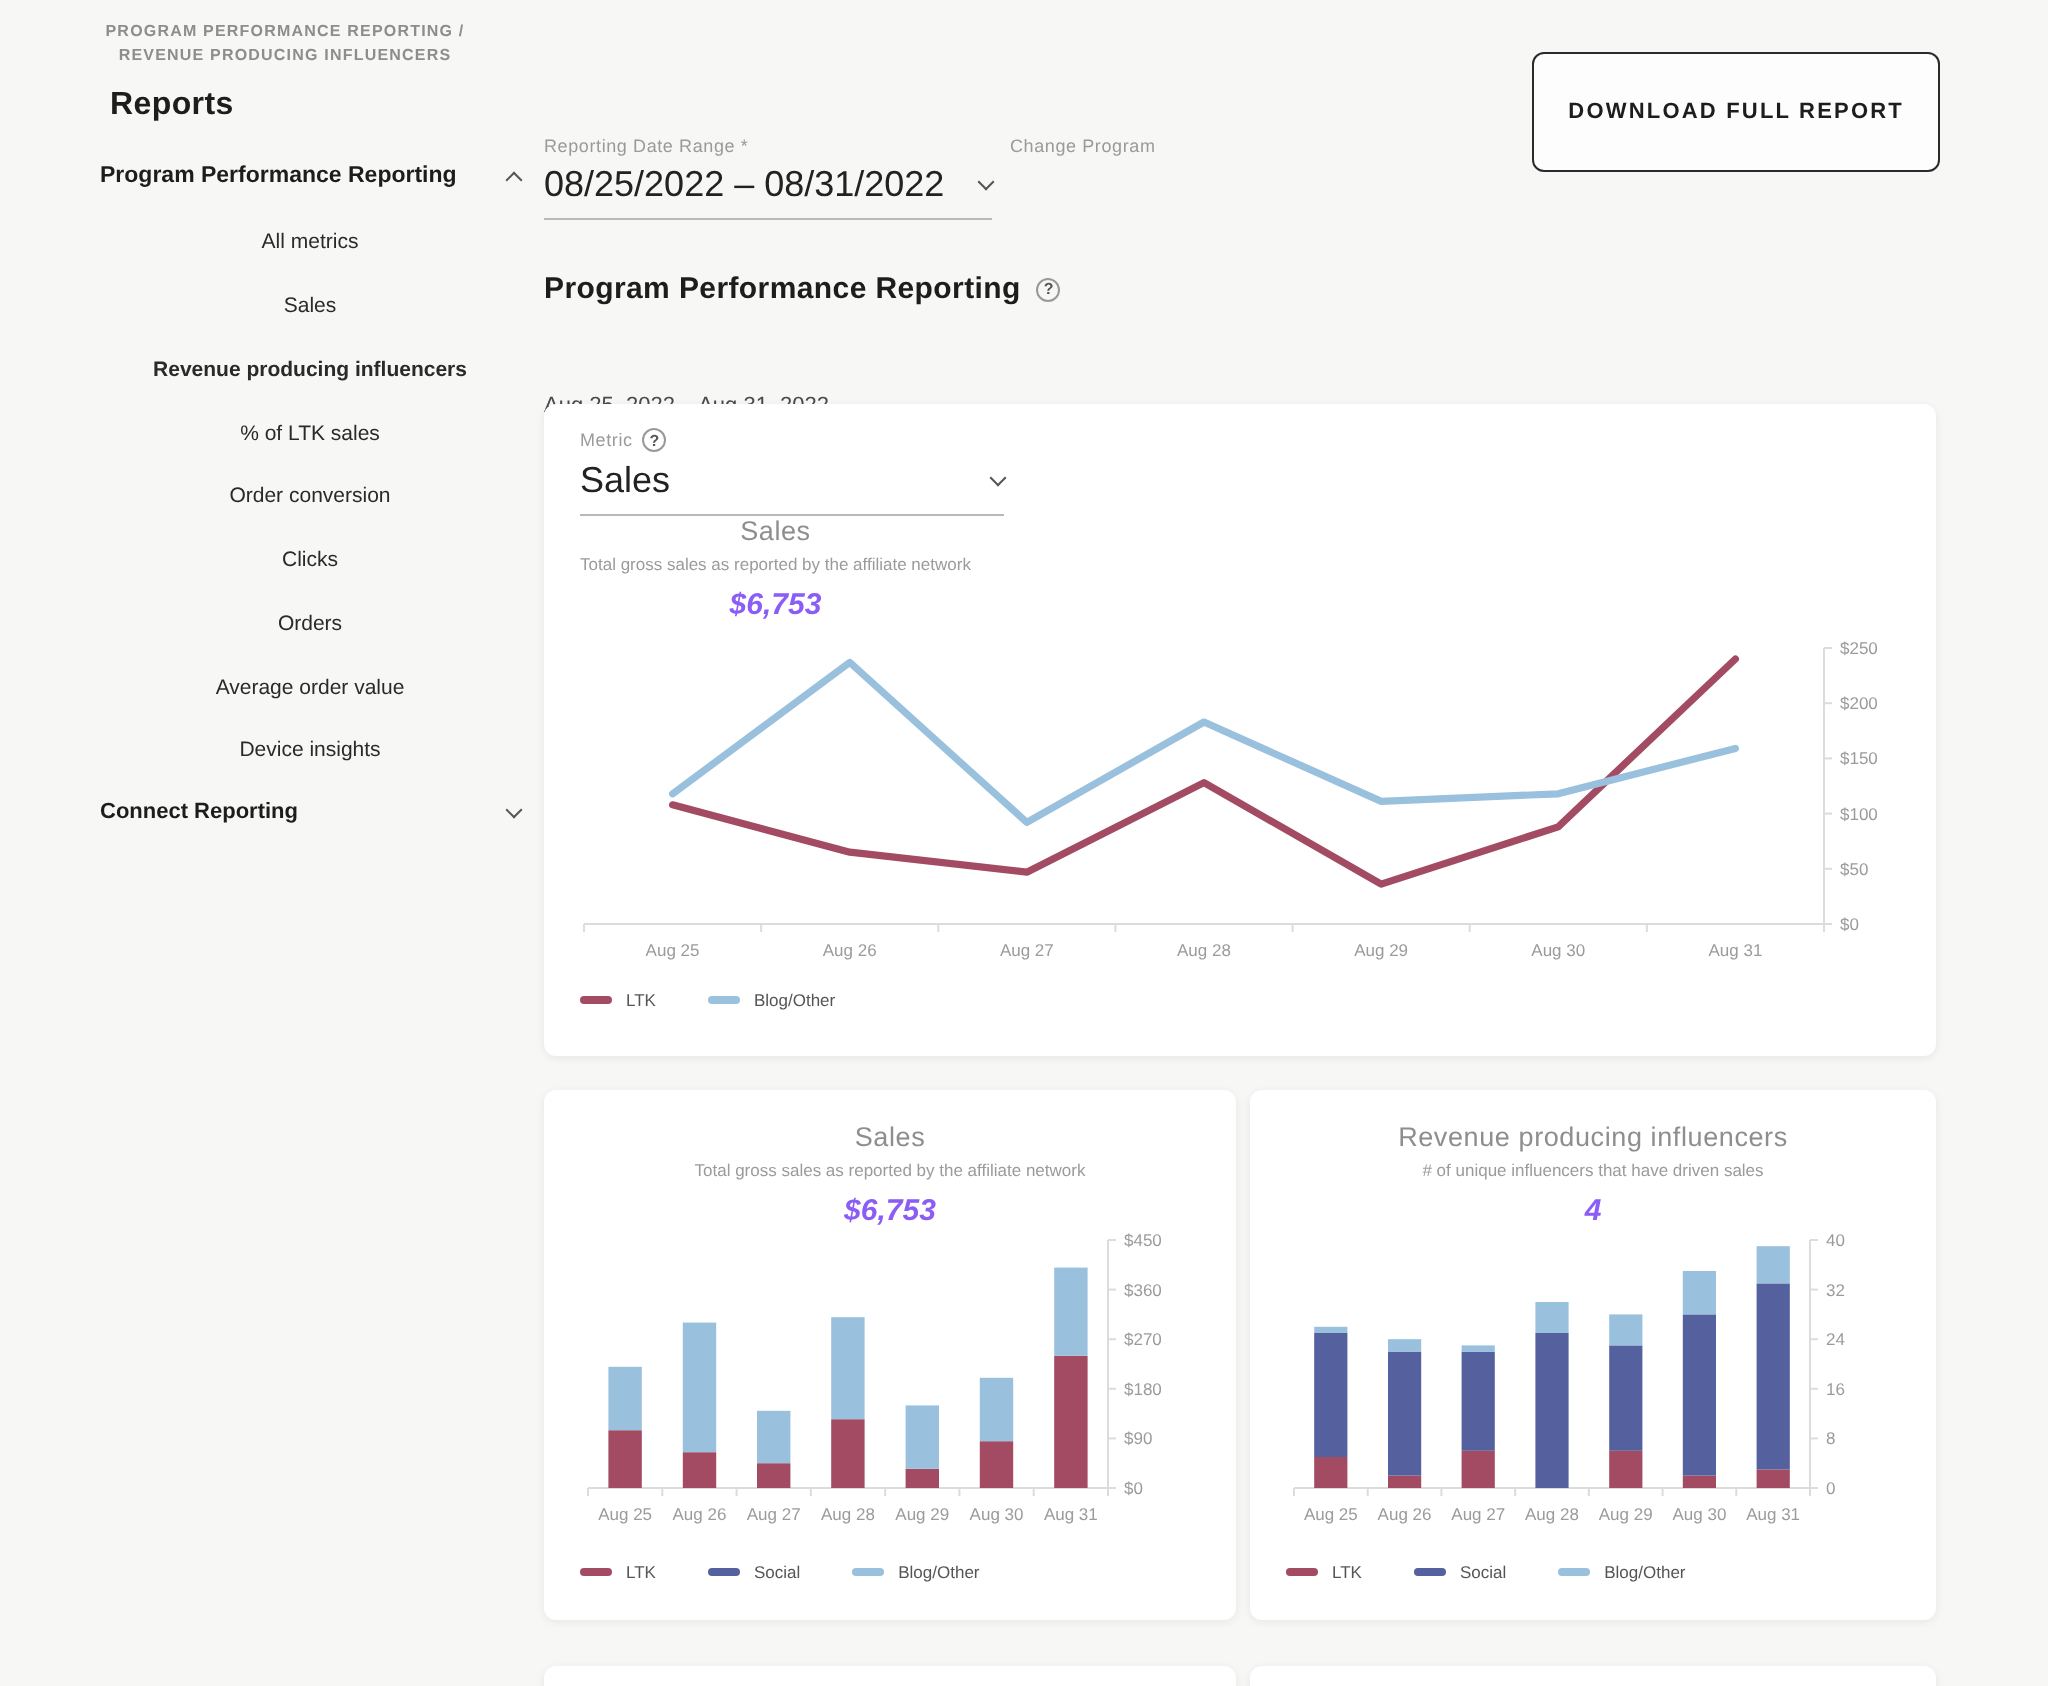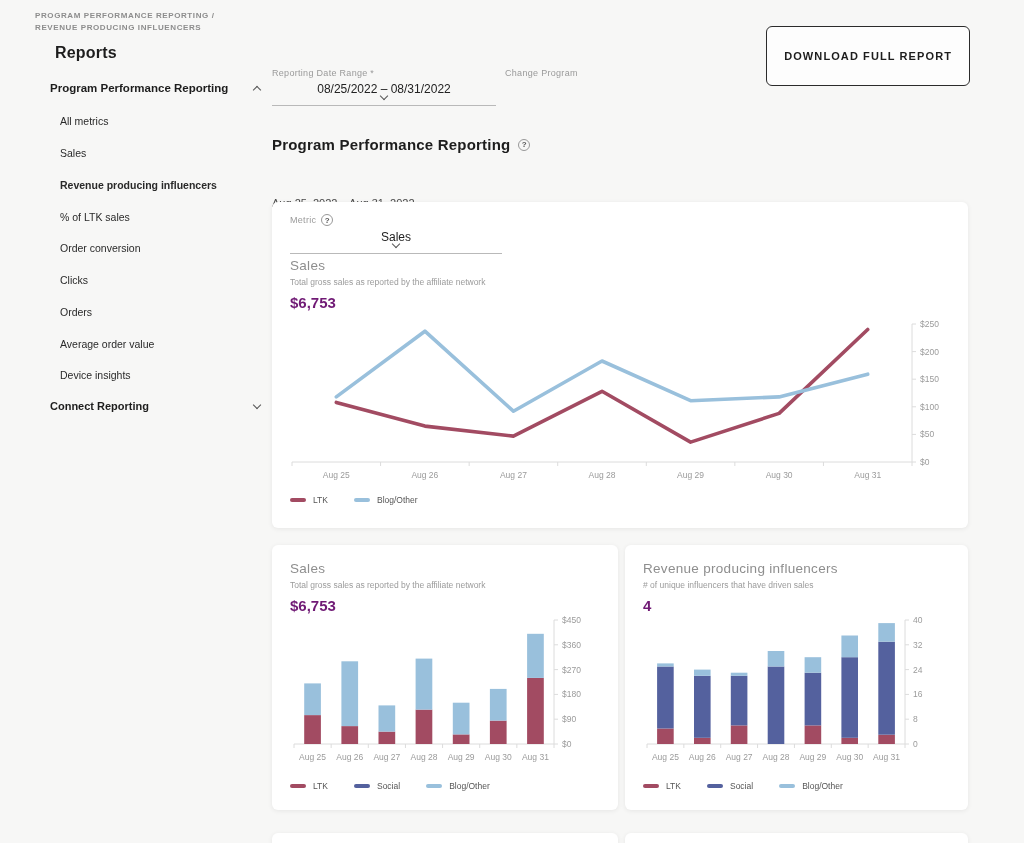--- a/index.html
+++ b/index.html
@@ -4,21 +4,21 @@
 <style>
   * { margin:0; padding:0; box-sizing:border-box; }
   html,body { width:1024px; height:843px; }
   body {
     font-family:"Liberation Sans", sans-serif;
     background:#f7f7f6;
     color:#222;
     position:relative;
     overflow:hidden;
   }
-  .abs { position:absolute; }
+  .abs { position:absolute;text-align:center; }
 
   
   .breadcrumb {
     left:35px; top:10px; width:215px;
     font-size:8px; letter-spacing:.6px; line-height:1.55;
     color:#8d8d8d; text-transform:uppercase; font-weight:bold;
   }
   .page-title { left:35px; top:44px; font-size:16px; font-weight:bold; color:#1d1d1d; letter-spacing:.2px;margin-left:20px; }
   .download-btn {
     right:54px; top:26px;
@@ -47,43 +47,43 @@
     border-right:1.4px solid #555; border-bottom:1.4px solid #555;
     transform:rotate(45deg); margin-top:-3px;
   }
   .chev.up { transform:rotate(225deg); margin-top:3px; }
 
   
   .field { cursor:pointer; }
   .field .flabel { font-size:9px; color:#9a9a9a; letter-spacing:.3px; margin-bottom:4px; display:flex; align-items:center; gap:5px;}
   .field .fvalue {
     display:flex; justify-content:space-between; align-items:center;
-    font-size:12px; color:#222;
-    border-bottom:1px solid #b9b9b9; padding-bottom:6px;flex-direction:column;
+    font-size:18px; color:#222;
+    border-bottom:1px solid #b9b9b9; padding-bottom:6px;
   }
   .help {
     display:inline-flex; align-items:center; justify-content:center;
     width:12px; height:12px; border:1px solid #999; border-radius:50%;
     font-size:8px; color:#555; font-weight:bold; flex:none;
   }
 
   
   .report-title { left:272px; top:136px; font-size:15px; font-weight:bold; color:#1d1d1d; display:flex; align-items:center; gap:8px; letter-spacing:.2px;}
   .report-range { left:272px; top:161px; font-size:11px; color:#4a4a4a;margin-top:36px; }
 
   
   .card {
     background:#fff; border-radius:6px;
     box-shadow:0 1px 5px rgba(0,0,0,.07);
   }
   .card-pad { padding:16px 18px; position:relative; height:100%; }
 
   .stat-title { font-size:13.5px; color:#8e8e8e; letter-spacing:.3px; }
   .stat-sub { font-size:8.5px; color:#9b9b9b; margin-top:4px; }
-  .stat-value { font-size:15px; font-weight:bold; color:#701a75; margin-top:7px; }
+  .stat-value { font-size:15px; font-weight:bold; color:#8b5cf6; margin-top:7px;font-style:italic; }
 
   svg text.tick { font-size:8.5px; fill:#9b9b9b; font-family:"Liberation Sans", sans-serif; }
 
   .legend { display:flex; gap:26px; align-items:center; }
   .legend-item { display:flex; gap:7px; align-items:center; font-size:8.5px; color:#555; }
   .legend-swatch { width:16px; height:3.5px; border-radius:2px; display:inline-block; }
 </style>
 </head>
 <body>
 

